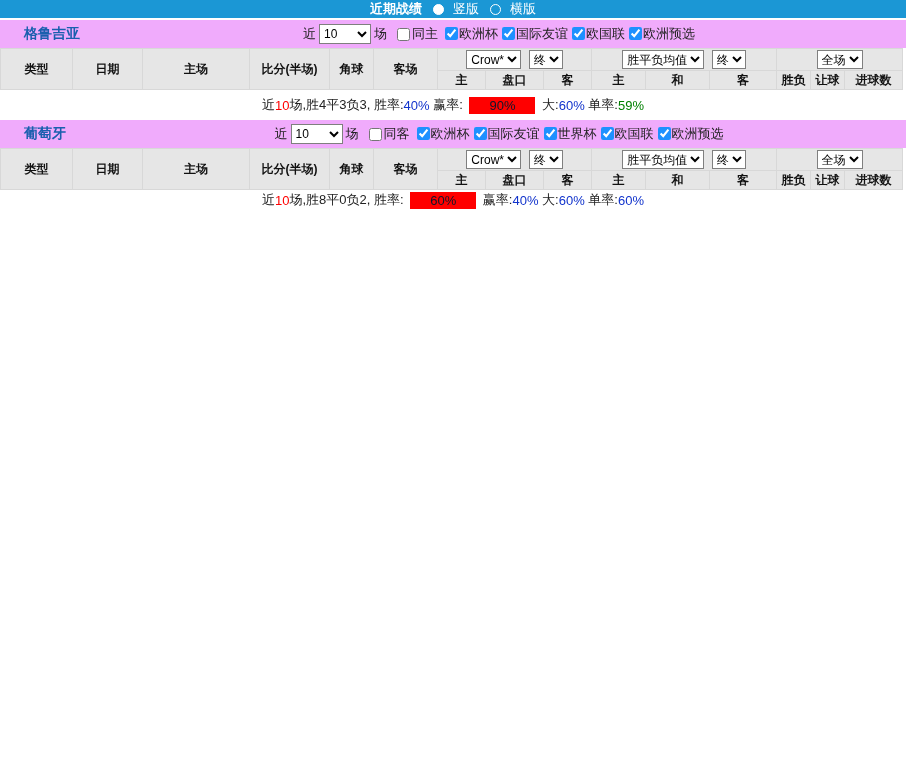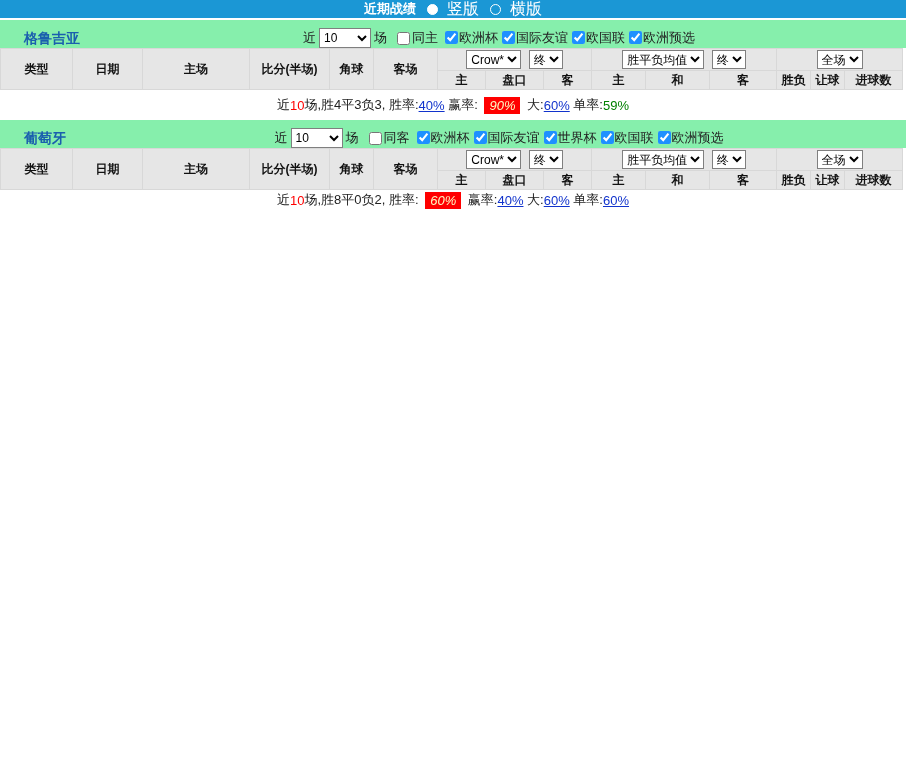--- a/index.html
+++ b/index.html
@@ -13,26 +13,26 @@
   .topbar{
     height:18px; background:#1b97d5; color:#fff;
     display:flex; align-items:center; justify-content:center; gap:6px;
   }
   .topbar .title{ font-weight:bold; font-size:13px; }
   .radio{
     display:inline-block; width:11px; height:11px; border-radius:50%;
     border:1.5px solid #fff; margin:0 3px 0 5px; vertical-align:middle;
   }
   .radio.sel{ background:#fff; }
-  .topbar .opt{ font-size:16px; }
+  .topbar .opt{ font-size:13px; }
   .gap2{ height:2px; background:#fff; }
   
   .sec-header{
-    height:28px; background:#86efac; position:relative;
-    display:flex; align-items:flex-end;
+    height:28px; background:#f0abfc; position:relative;
+    display:flex; align-items:center;
   }
   .team{
     position:absolute; left:24px; color:#1a5fae; font-weight:bold; font-size:14px;
   }
   .filters{
     margin:0 auto; transform:translateX(46px);
     display:flex; align-items:center; gap:3px; font-size:13px; color:#222;
   }
   select{
     font-size:12px; height:20px; background:#fff; border:1px solid #7f7f7f;
@@ -57,23 +57,23 @@
   .selcell select{ height:19px; margin:0 2px; }
   
   .summary{
     display:flex; align-items:center; justify-content:center;
     font-size:13px; color:#222;
   }
   .summary.first{ height:30px; }
   .summary.last{ height:20px; }
   .summary span{ white-space:pre; }
   .sum-r{ color:#ff0000; }
-  .sum-b{ color:#1133cc;text-decoration:underline; }
+  .sum-b{ color:#1133cc; }
   .sum-g{ color:#008000; }
-  .sum-chip{ background:#ff0000; color:#fef9c3; padding:1px 5px; margin:0 3px;font-style:italic; }
+  .sum-chip{ background:#ff0000; color:#0f172a; padding:1px 20px; margin:0 3px; }
 </style>
 </head>
 <body>
 
 <div class="topbar">
   <span class="title">近期战绩</span>
     <span class="radio sel"></span>
     <span class="opt">竖版</span>
     <span class="radio"></span>
     <span class="opt">横版</span>

